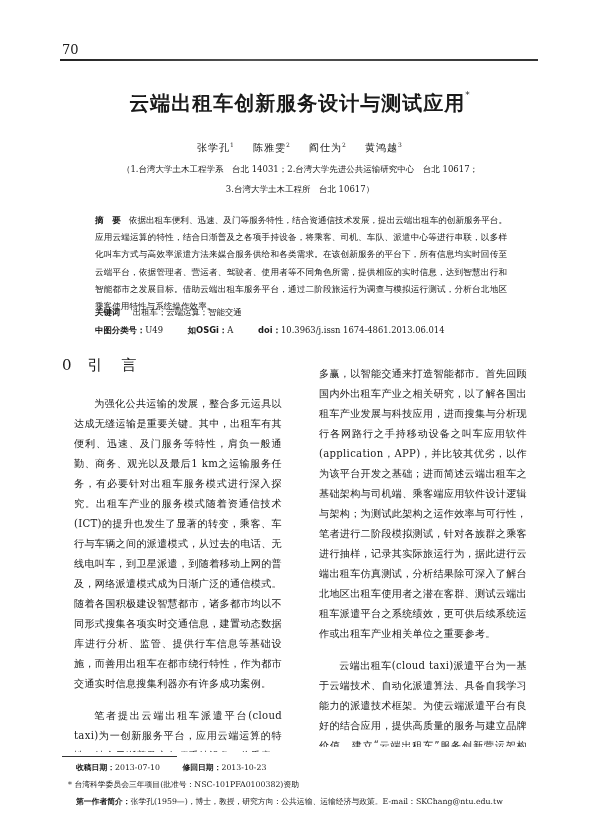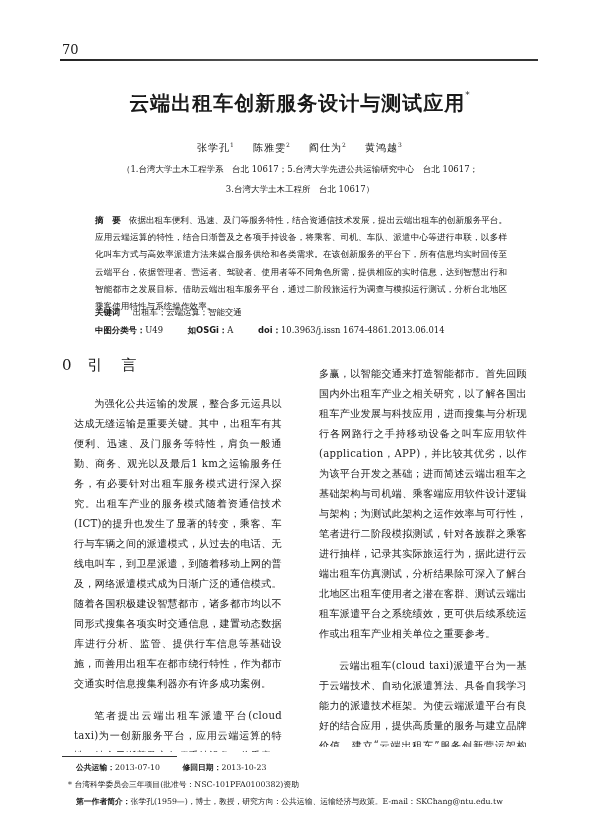--- a/index.html
+++ b/index.html
@@ -42,21 +42,21 @@
   <span>云端出租车创新服务设计与测试应用</span><sup>*</sup>
 </div>
 
 <div class="authors">
   <span><b style="font-weight:normal">张学孔</b><sup>1</sup></span>
   <span><b style="font-weight:normal">陈雅雯</b><sup>2</sup></span>
   <span><b style="font-weight:normal">阎仕为</b><sup>2</sup></span>
   <span><b style="font-weight:normal">黄鸿越</b><sup>3</sup></span>
 </div>
 
-<div class="affil" style="top:164px">（1.台湾大学土木工程学系　台北 10617；5.台湾大学先进公共运输研究中心　台北 10617；</div>
+<div class="affil" style="top:164px">（1.台湾大学土木工程学系　台北 14031；2.台湾大学先进公共运输研究中心　台北 10617；</div>
 <div class="affil" style="top:184px">3.台湾大学土木工程所　台北 10617）</div>
 
 <div class="abs">
   <span class="lbl">摘　要</span><span>依据出租车便利、迅速、及门等服务特性，结合资通信技术发展，提出云端出租车的创新服务平台。应用云端运算的特性，结合日渐普及之各项手持设备，将乘客、司机、车队、派遣中心等进行串联，以多样化叫车方式与高效率派遣方法来媒合服务供给和各类需求。在该创新服务的平台下，所有信息均实时回传至云端平台，依据管理者、营运者、驾驶者、使用者等不同角色所需，提供相应的实时信息，达到智慧出行和智能都市之发展目标。借助云端出租车服务平台，通过二阶段旅运行为调查与模拟运行测试，分析台北地区乘客使用特性与系统操作效率。</span>
 </div>
 
 <div class="meta" style="top:307px">
   <b>关键词</b>
   <span style="margin-left:10px">出租车；云端运算；智能交通</span>
 </div>
@@ -75,19 +75,19 @@
   <p>笔者提出云端出租车派遣平台(cloud taxi)为一创新服务平台，应用云端运算的特性，结合日渐普及之各项手持设备，将乘客、司机、车队、派遣中心等进行串联，以多样化叫车方式与高效率派遣方法来媒合供需；再者，所有信息均实时回传至云端平台中，依据管理者、营运者、驾驶者、使用者等不同角色所需，提供相对应之实时信息，以创造</p>
 </div>
 
 <div class="col" style="top:352px; left:307px; height:395px; overflow:hidden">
   <p class="noind">多赢，以智能交通来打造智能都市。首先回顾国内外出租车产业之相关研究，以了解各国出租车产业发展与科技应用，进而搜集与分析现行各网路行之手持移动设备之叫车应用软件(application，APP)，并比较其优劣，以作为该平台开发之基础；进而简述云端出租车之基础架构与司机端、乘客端应用软件设计逻辑与架构；为测试此架构之运作效率与可行性，笔者进行二阶段模拟测试，针对各族群之乘客进行抽样，记录其实际旅运行为，据此进行云端出租车仿真测试，分析结果除可深入了解台北地区出租车使用者之潜在客群、测试云端出租车派遣平台之系统绩效，更可供后续系统运作或出租车产业相关单位之重要参考。</p>
   <p>云端出租车(cloud taxi)派遣平台为一基于云端技术、自动化派遣算法、具备自我学习能力的派遣技术框架。为使云端派遣平台有良好的结合应用，提供高质量的服务与建立品牌价值，建立“云端出租车”服务创新营运架构(见图1)，将传统派遣信息流封装起来，并采用开放平台架构(如OSGi)，使各类算法、计算模式具有可更换性及自组织能力；也将派遣技术、绩效评估、车辆轨迹、供需预测完全封装于云端上的系统平台，同时提供高安全性的开放程序接口(API)。云端派遣的服</p>
 </div>
 
 <div class="fn-rule"></div>
 <div class="fn" style="top:762px">
-  <b>公共运输：</b><span>2013-07-10</span>
+  <b>收稿日期：</b><span>2013-07-10</span>
   <b style="margin-left:20px">修回日期：</b><span>2013-10-23</span>
 </div>
 <div class="fn" style="top:779px; left:68px">* 台湾科学委员会三年项目(批准号：NSC-101PFA0100382)资助</div>
 <div class="fn" style="top:796px">
   <b>第一作者简介：</b><span>张学孔(1959—)，博士，教授，研究方向：公共运输、运输经济与政策。E-mail：SKChang@ntu.edu.tw</span>
 </div>
 
 </body></html>

